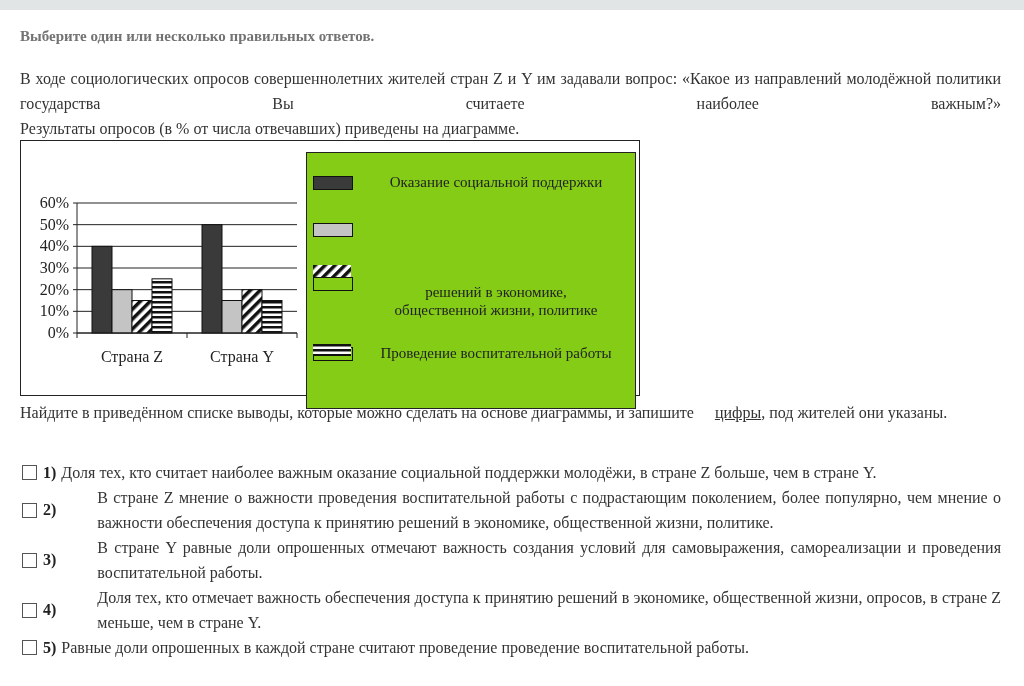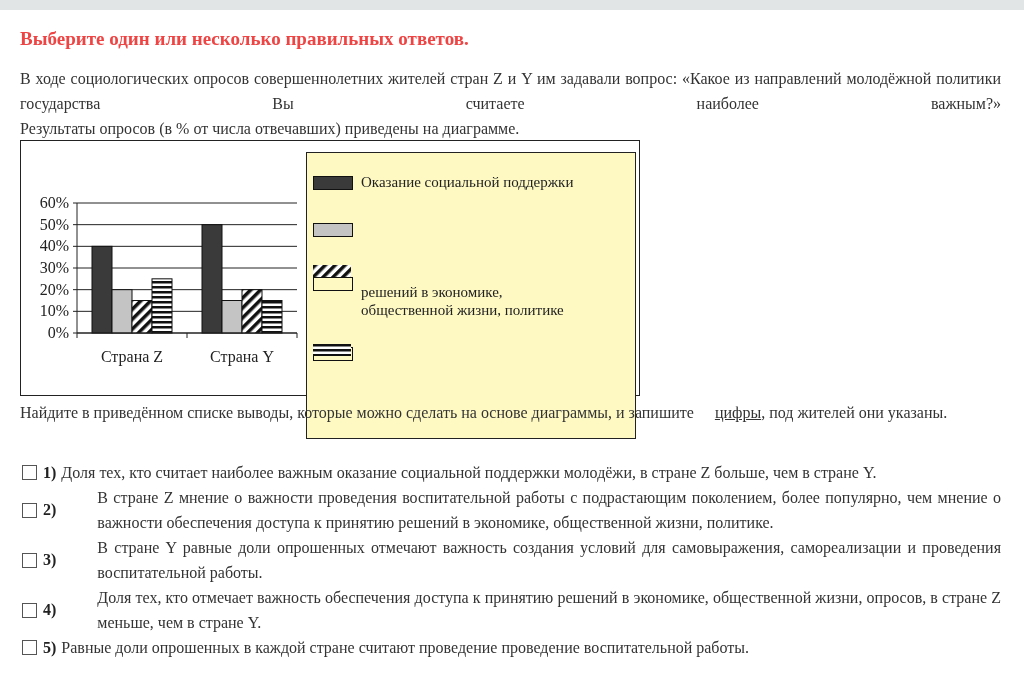--- a/index.html
+++ b/index.html
@@ -4,32 +4,32 @@
 <style>
   html, body { margin: 0; padding: 0; }
   body {
     width: 1024px; height: 686px; overflow: hidden;
     background: #ffffff; color: #333333;
     font-family: "Liberation Serif", serif;
     font-size: 16px;
     position: relative;
   }
   .topbar { position: absolute; left: 0; top: 0; width: 1024px; height: 10px; background: #e2e5e6; }
-  .instruction { position: absolute; left: 20px; top: 28px; font-weight: bold; font-size: 19px; color: #ef4444; }
+  .instruction { position: absolute; left: 20px; top: 28px; font-weight: bold; font-size: 15px; color: #737373; }
   .intro { position: absolute; left: 20px; top: 66px; width: 981px; line-height: 25px; text-align: justify; }
   .intro p { margin: 0; }
   .intro .l1 { text-align-last: justify; }
   .figure {
     position: absolute; left: 20px; top: 140px; width: 620px; height: 256px;
     border: 1px solid #222; box-sizing: border-box; background: #fff;
   }
   .figure svg { position: absolute; left: 0; top: 0; }
   .legend {
-    position: absolute; left: 285px; top: 11px; width: 330px; height: 287px;
-    border: 1px solid #222; box-sizing: border-box; background:#fef9c3;
+    position: absolute; left: 285px; top: 11px; width: 330px; height: 257px;
+    border: 1px solid #222; box-sizing: border-box; background:#84cc16;text-align:center;
   }
   .legend-item { position: absolute; left: 6px; display: flex; align-items: flex-start; }
   .legend-swatch { width: 40px; height: 14px; border: 1px solid #111; box-sizing: border-box; margin-right: 8px; margin-top: 3px; flex: 0 0 auto; }
   .legend-label { font-size: 15px; line-height: 18px; color: #222; width: 270px; }
   .task { position: absolute; left: 20px; top: 400px; width: 981px; line-height: 25px; }
   .task .emph { font-weight: normal; text-decoration: underline; margin-left: 21px; }
   .options { position: absolute; left: 20px; top: 460px; width: 981px; }
   .opt { position: absolute; left: 0; width: 981px; display: flex; align-items: center; }
   .checkbox { width: 15px; height: 15px; border: 1px solid #555; box-sizing: border-box; background: #fff; margin-left: 2px; margin-right: 6px; flex: 0 0 auto; cursor: pointer; }
   .num { font-weight: bold; margin-right: 5px; flex: 0 0 auto; color: #222; }
@@ -125,20 +125,21 @@
         <span>решений в экономике,</span><br>
         <span>общественной жизни, политике</span>
       </span>
     </div>
     <div class="legend-item" style="top:191px">
       <span class="legend-swatch">
         <svg width="38" height="12" style="display:block">
             <rect width="38" height="12" fill="url(#hstripes)"></rect>
           </svg>
       </span>
+      <span class="legend-label">Проведение воспитательной работы</span>
     </div>
   </div>
 </div>
 
 <div class="task">
   <span>Найдите в приведённом списке выводы, которые можно сделать на основе диаграммы, и запишите</span><span class="emph">цифры</span><span>, под жителей они указаны.</span>
 </div>
 
 <div class="options">
   <div class="opt" style="top:0px">

